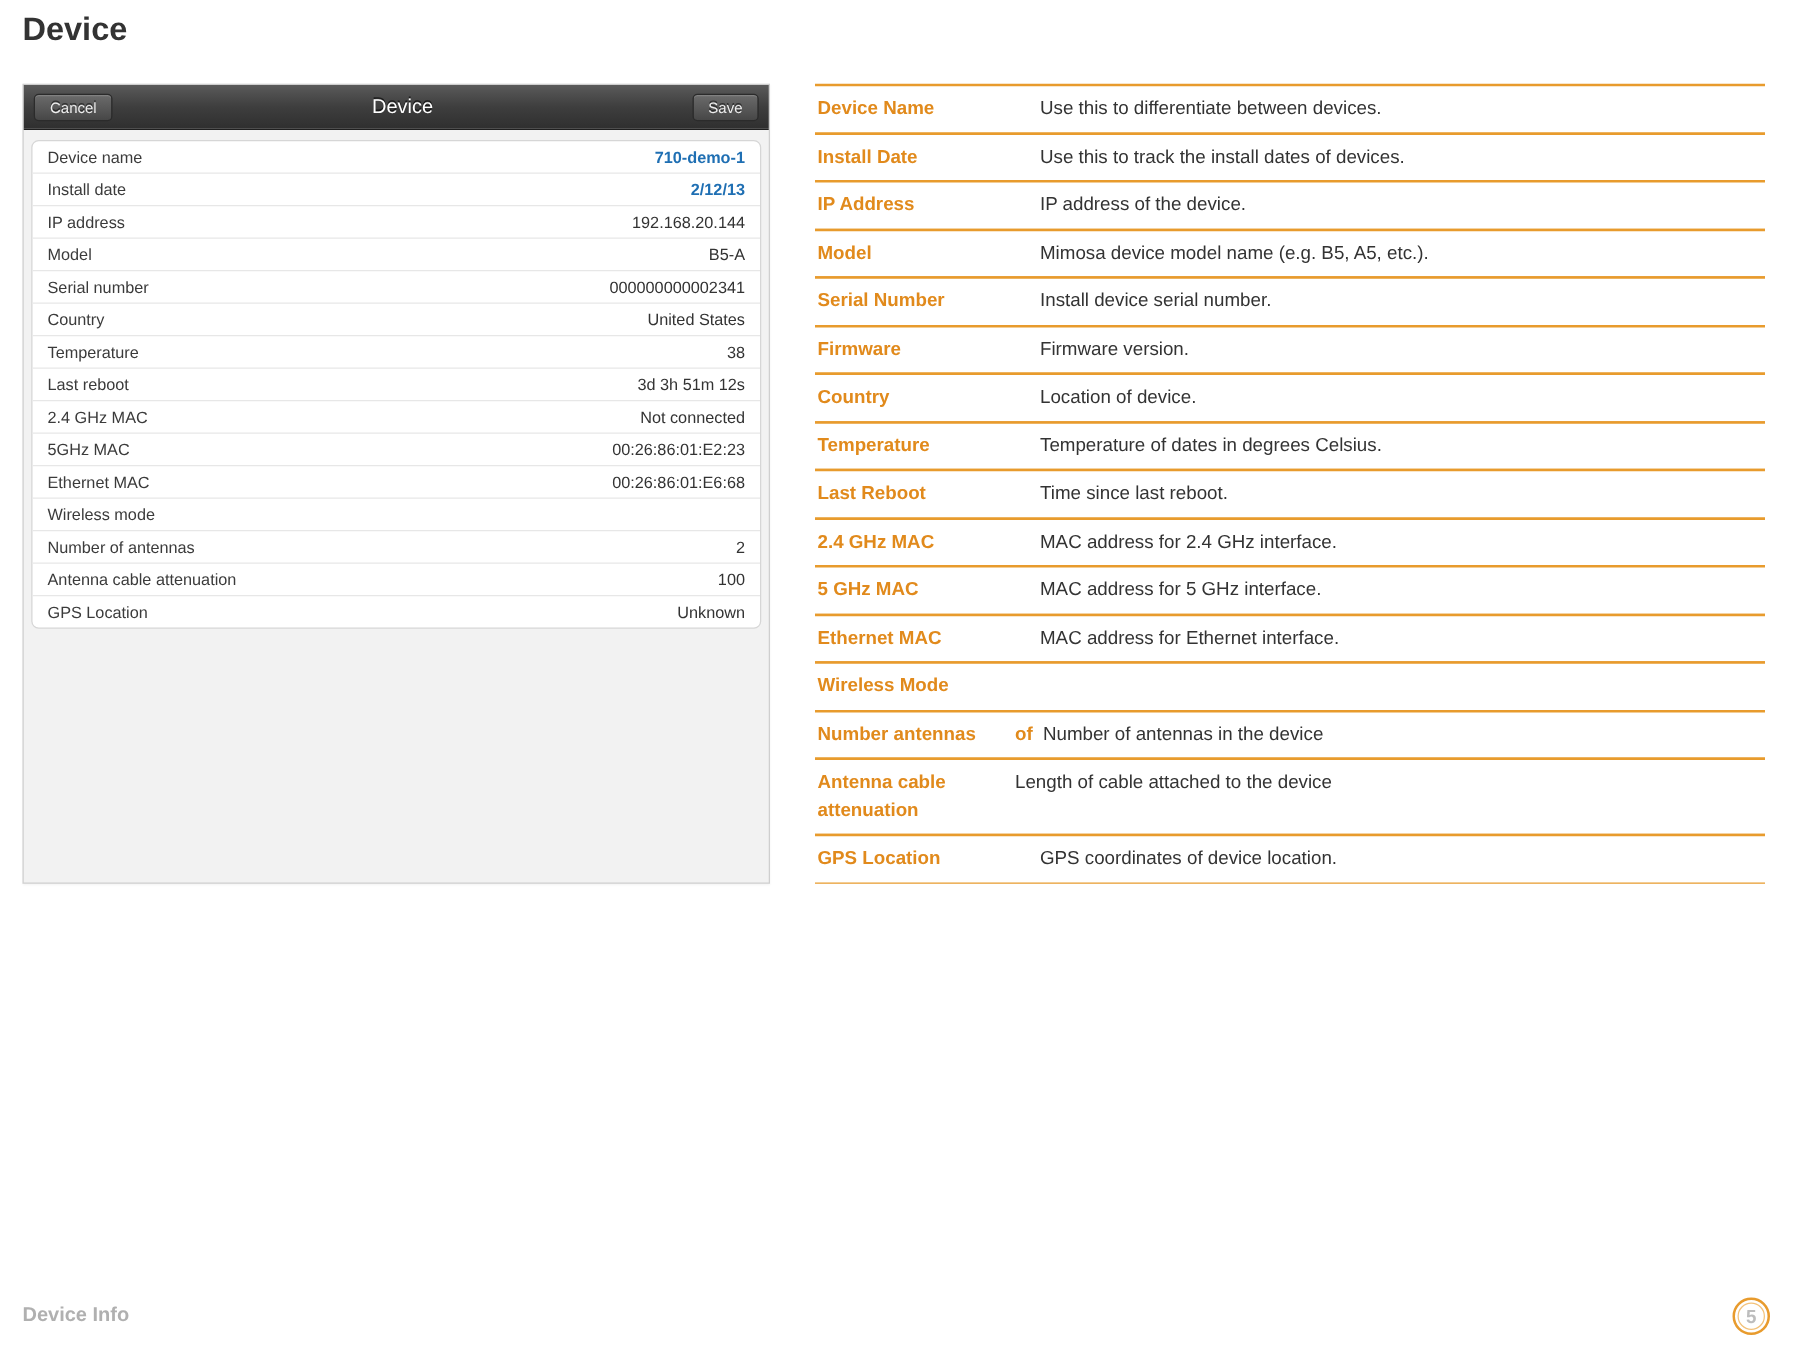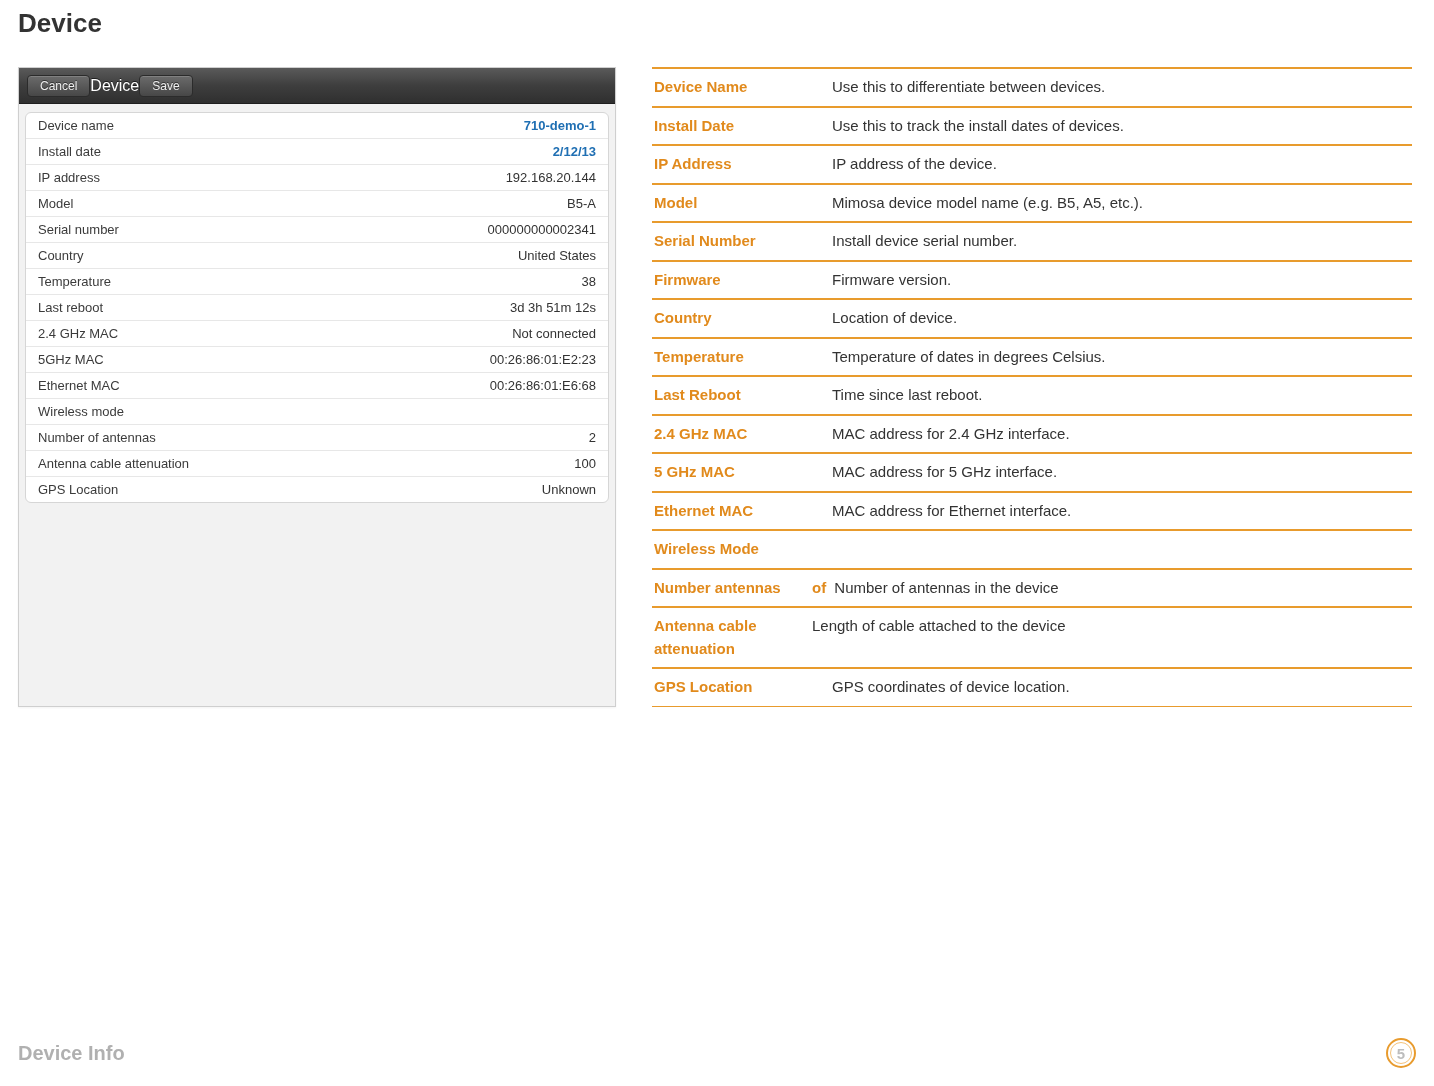--- a/index.html
+++ b/index.html
@@ -27,20 +27,21 @@
     width: 598px;
     border: 1px solid #cfcfcf;
     background: #f2f2f2;
     box-shadow: 0 1px 2px rgba(0,0,0,0.05);
   }
   .panel-header {
     height: 36px;
     background: linear-gradient(to bottom, #5a5a5a 0%, #3e3e3e 50%, #2f2f2f 100%);
     display: flex;
     align-items: center;
+    justify-content: space-between;
     padding: 0 8px;
     border-bottom: 1px solid #1f1f1f;
   }
   .panel-header .title {
     color: #fff;
     font-size: 16px;
     font-weight: 500;
     text-shadow: 0 -1px 0 rgba(0,0,0,0.6);
   }
   .hdr-btn {
@@ -108,21 +109,21 @@
     bottom: 18px;
     left: 18px;
     right: 18px;
     display: flex;
     justify-content: space-between;
     align-items: center;
   }
   .footer-label {
     color: #b0b0b0;
     font-weight: bold;
-    font-size: 20px;
+    font-size: 16px;
   }
   .page-badge {
     width: 30px;
     height: 30px;
     border: 2px solid #e89b2d;
     border-radius: 50%;
     display: flex;
     align-items: center;
     justify-content: center;
     color: #bdbdbd;

